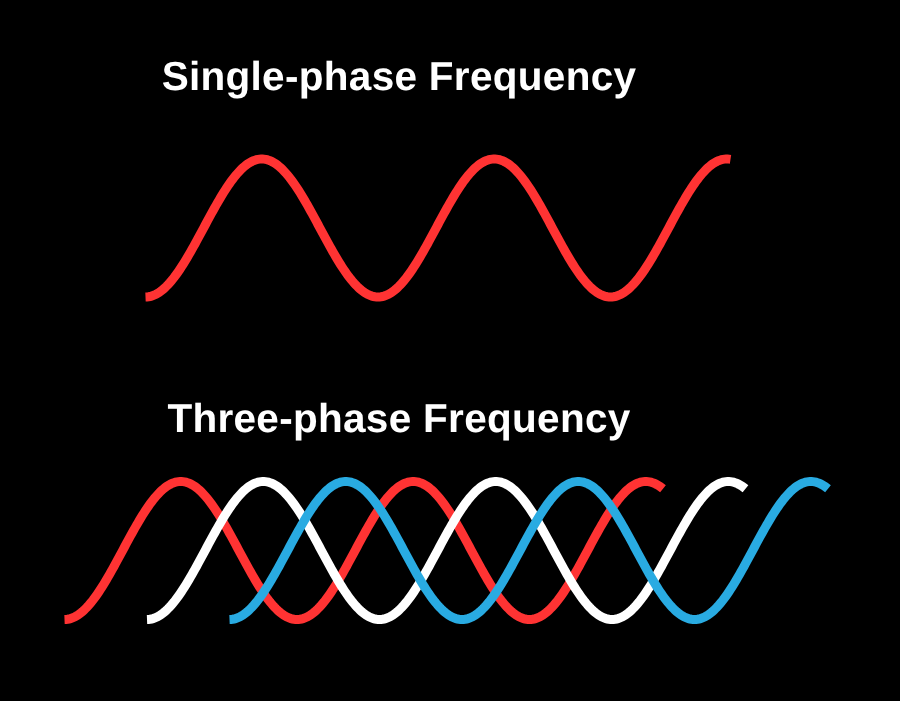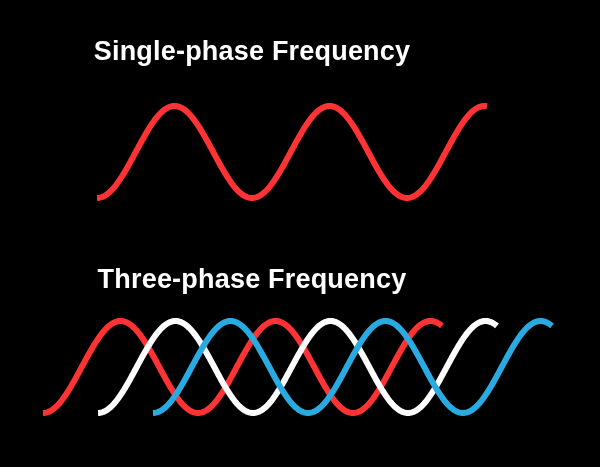--- a/index.html
+++ b/index.html
@@ -1,17 +1,17 @@
 <!DOCTYPE html>
 <html><head>
 <meta charset="utf-8">
 <style>
   html, body { margin:0; padding:0; background:#000; }
   body { width:600px; height:467px; position:relative; overflow:hidden; }
-  .title { position:absolute; left:4px; width:496px; text-align:center; color:#fff;
+  .title { position:absolute; left:18px; width:496px; text-align:center; color:#fff;
            font-family:"Liberation Sans", sans-serif; font-weight:bold; font-size:27px; letter-spacing:0.2px; }
   #t1 { top:36px; }
   #t2 { top:264px; }
   svg { position:absolute; left:0; top:0; }
 </style>
 </head>
 <body>
 
 <div class="title" id="t1">Single-phase Frequency</div>
 <svg id="svg1" width="600" height="467">

